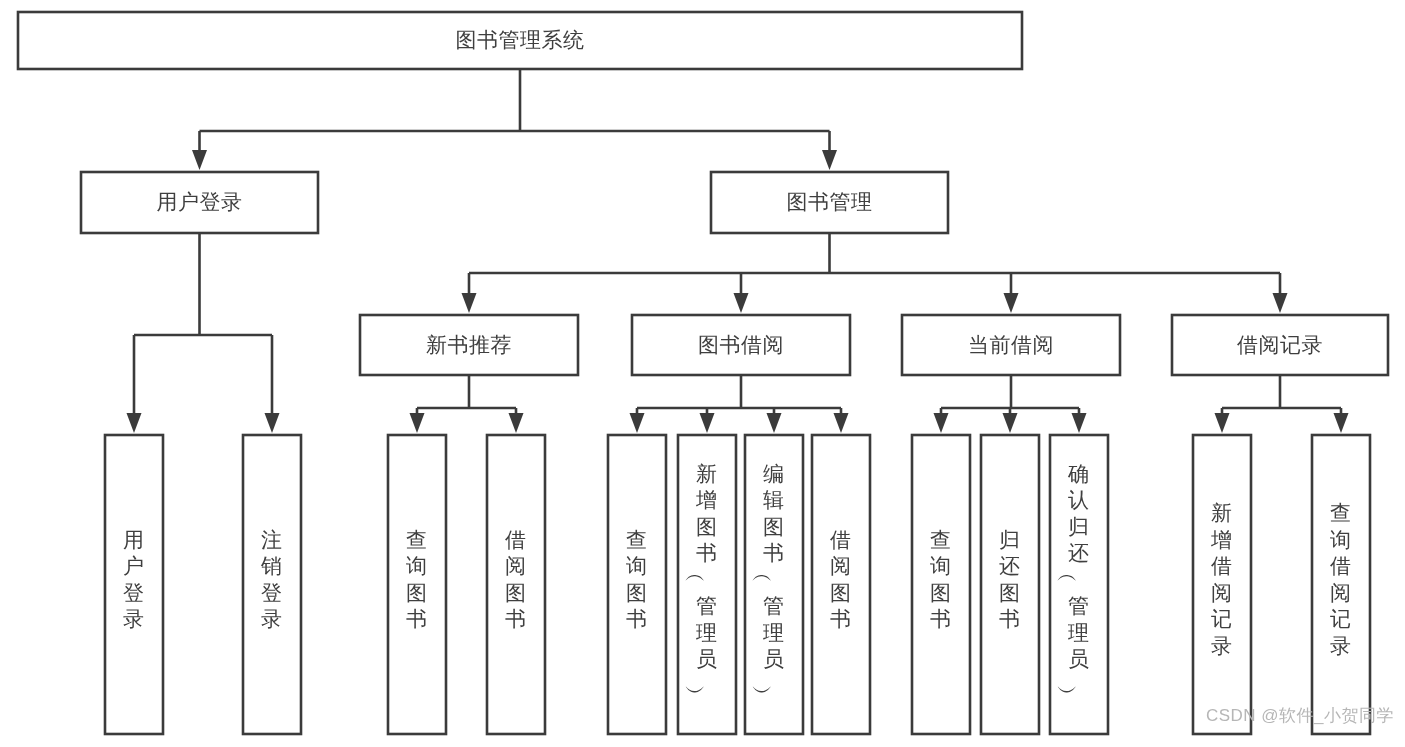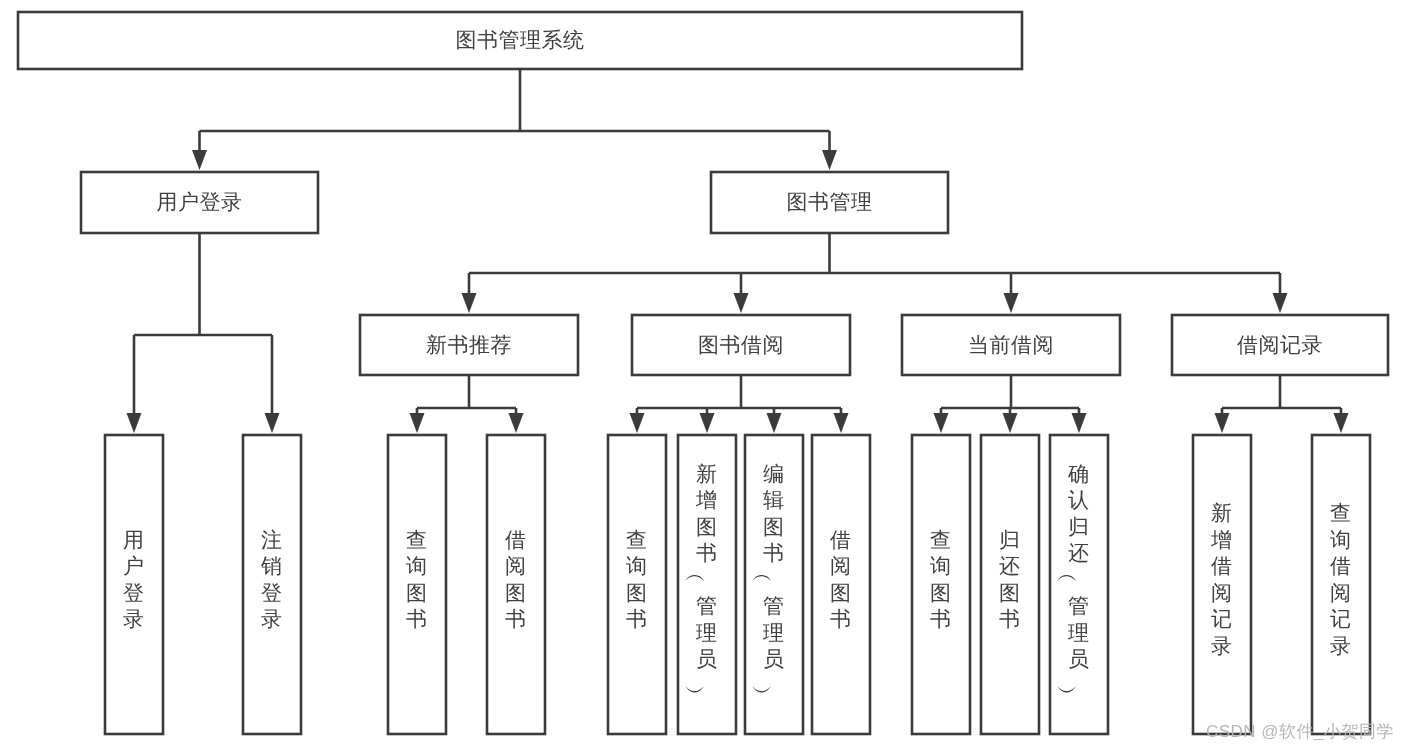--- a/index.html
+++ b/index.html
@@ -54,21 +54,21 @@
   .node-label-v {
     fill: #3f3f3f;
     font-family: "Liberation Sans", "DejaVu Sans", sans-serif;
     font-size: 21px;
     text-anchor: middle;
     letter-spacing: 1px;
   }
   .watermark {
     position: absolute;
     right: 8px;
-    bottom: 4px;
+    bottom: 20px;
     font-family: "Liberation Sans", "DejaVu Sans", sans-serif;
     font-size: 17px;
     color: #b6b6b6;
     letter-spacing: 0.5px;
     white-space: nowrap;
     user-select: none;
   }
 </style>
 </head>
 <body>

